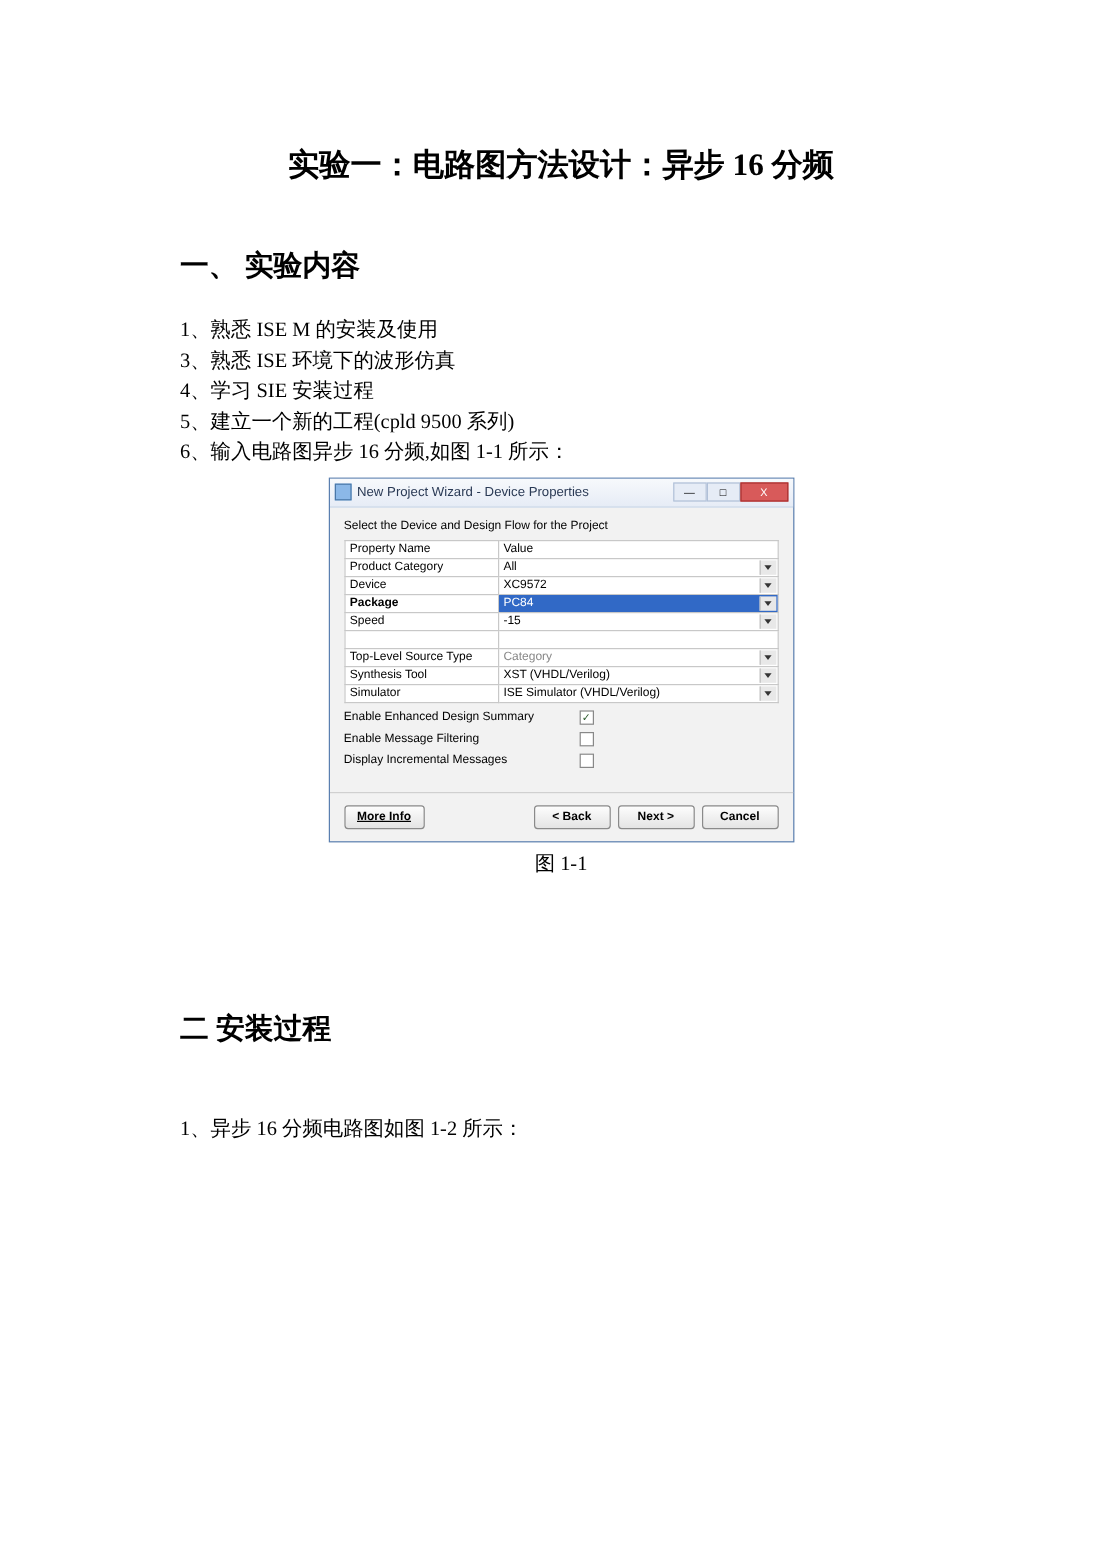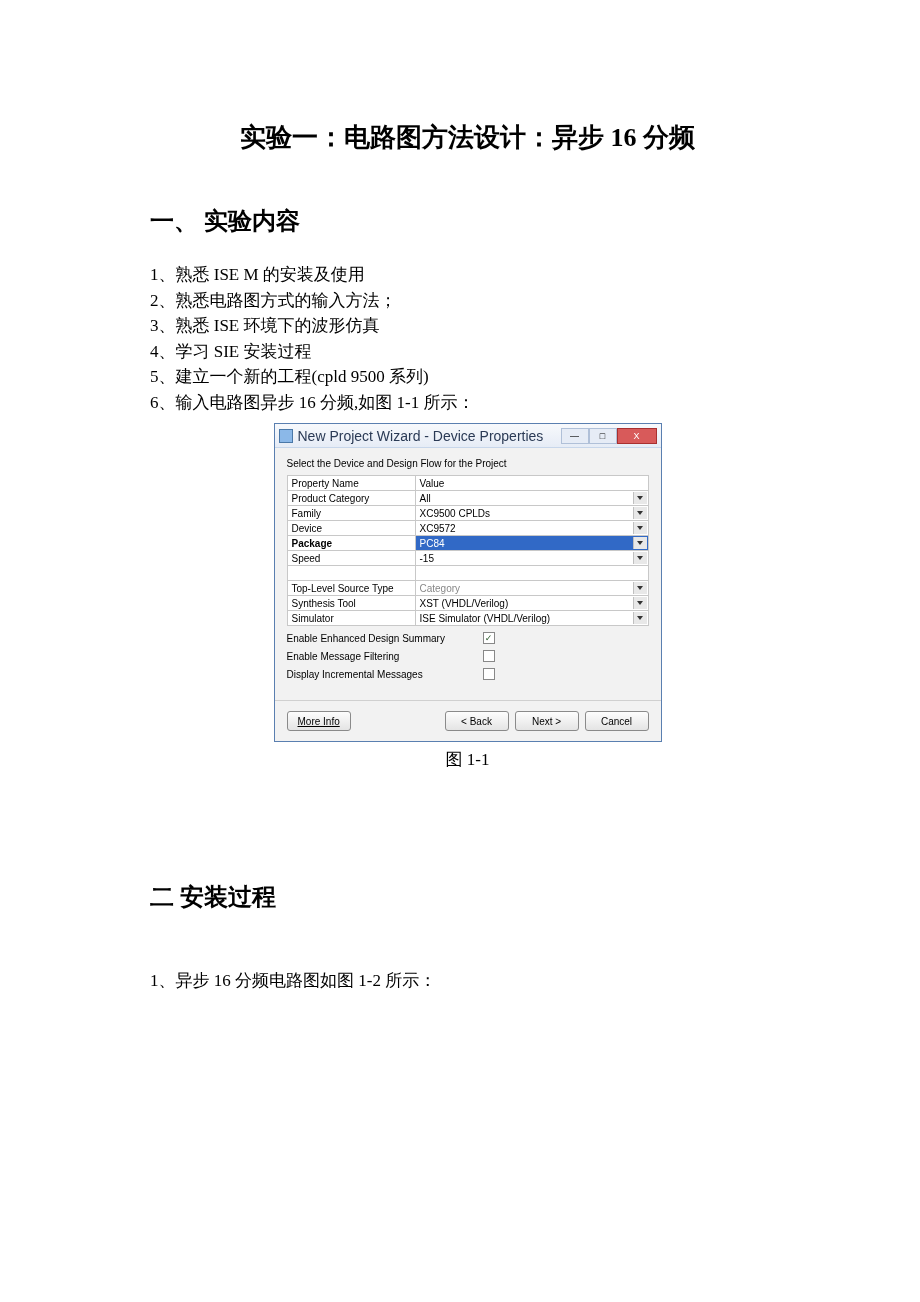--- a/index.html
+++ b/index.html
@@ -52,21 +52,21 @@
     padding: 0 4px;
   }
   .titlebar-icon {
     width: 14px; height: 14px;
     background: #8bb8e8;
     border: 1px solid #4a78a8;
     margin-right: 5px;
   }
   .titlebar-text {
     color: #2a3a55;
-    font-size: 14px;
+    font-size: 11px;
     flex: 1;
   }
   .win-controls { display: flex; gap: 0; }
   .win-btn {
     width: 28px; height: 16px;
     border: 1px solid #b0c0d8;
     background: #e6ecf6;
     display: flex; align-items: center; justify-content: center;
     font-size: 9px;
   }
@@ -151,40 +151,40 @@
     height: 20px;
     border: 1px solid #8a8a8a;
     background: linear-gradient(#fdfdfd, #e4e4e4);
     border-radius: 3px;
     font-size: 10px;
     display: inline-flex;
     align-items: center;
     justify-content: center;
     padding: 0 10px;
     margin-left: 6px;
+    font-weight: bold;
   }
   .btn.info { margin-left: 0; text-decoration: underline; }
   .caption {
     text-align: center;
     font-size: 17px;
     margin-top: 6px;
   }
   .gap-large { height: 90px; }
   .gap-med { height: 30px; }
 </style>
 </head>
 <body>
 
 <div class="page">
   <div class="title">实验一：电路图方法设计：异步 16 分频</div>
 
   <div class="section-heading">一、 实验内容</div>
 
   <p class="body-line">1、熟悉 ISE M 的安装及使用</p>
-  <p class="body-line">2、熟悉电路图方式的输入方法；</p>
   <p class="body-line">3、熟悉 ISE 环境下的波形仿真</p>
   <p class="body-line">4、学习 SIE 安装过程</p>
   <p class="body-line">5、建立一个新的工程(cpld 9500 系列)</p>
   <p class="body-line">6、输入电路图异步 16 分频,如图 1-1 所示：</p>
 
   <div class="dialog-wrap">
     <div class="dialog">
       <div class="titlebar">
         <div class="titlebar-icon"></div>
         <div class="titlebar-text">New Project Wizard - Device Properties</div>
@@ -200,24 +200,20 @@
         <table class="props">
           <tbody>
               <tr>
             <th class="th-col">Property Name</th>
             <th>Value</th>
           </tr>
 
           <tr>
             <td>Product Category</td>
             <td class="val-cell"><span>All</span><span class="dd-arrow"></span></td>
-          </tr>
-          <tr>
-            <td>Family</td>
-            <td class="val-cell"><span>XC9500 CPLDs</span><span class="dd-arrow"></span></td>
           </tr>
           <tr>
             <td>Device</td>
             <td class="val-cell"><span>XC9572</span><span class="dd-arrow"></span></td>
           </tr>
           <tr>
             <td><b>Package</b></td>
             <td class="val-cell selected"><span>PC84</span><span class="dd-arrow"></span></td>
           </tr>
           <tr>

